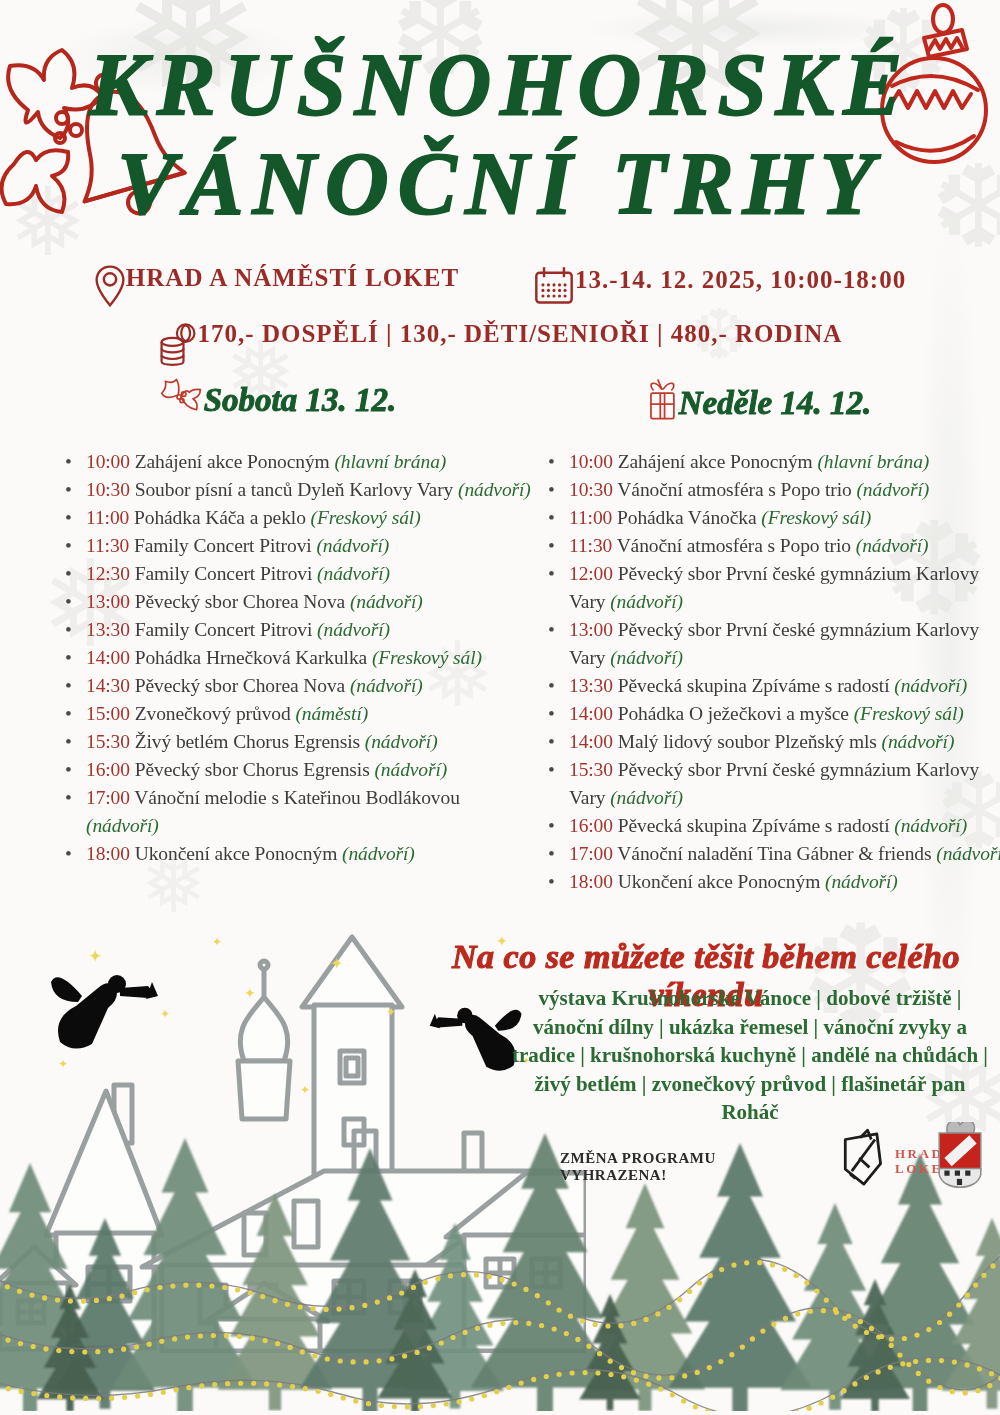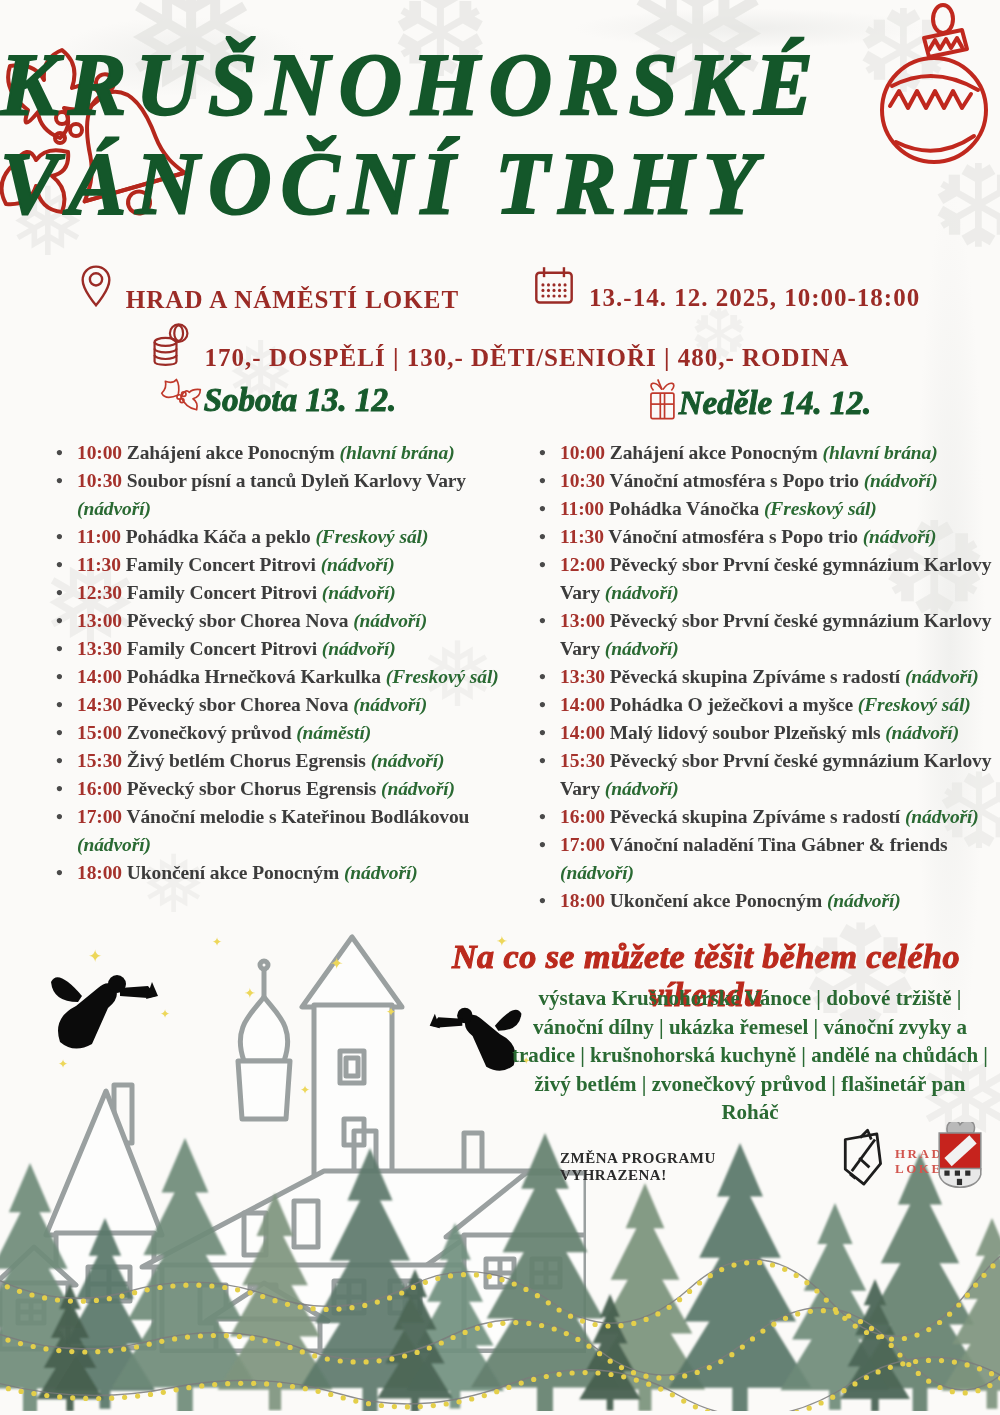--- a/index.html
+++ b/index.html
@@ -14,45 +14,45 @@
     font-family:"Liberation Serif", serif;
   }
   
   .flake{position:absolute;z-index:0;color:#e6e6e3;font-family:"DejaVu Sans",sans-serif;line-height:1;user-select:none;}
   .flake::before{content:"❅";}
   .flake.alt::before{content:"❆";}
   
   .deco{position:absolute;z-index:2;}
   
   .title{
-    position:absolute;left:0;top:36px;width:100%;text-align:left;z-index:5;
+    position:absolute;left:0;top:36px;width:100%;text-align:center;z-index:5;
     color:#14572a;font-family:"Liberation Serif",serif;font-weight:bold;font-style:italic;
     font-size:88px;line-height:1.12;letter-spacing:9px;
     -webkit-text-stroke:2px #14572a;
   }
   
   .info-row{
     position:absolute;left:0;width:100%;z-index:5;display:flex;justify-content:center;align-items:center;
     color:#9b2b26;font-weight:bold;font-size:25px;letter-spacing:1px;
   }
-  .info-row .grp{display:flex;align-items:flex-end;gap:14px;}
+  .info-row .grp{display:flex;align-items:flex-start;}
   .info-row1{top:264px;gap:74px;}
   .info-row2{top:320px;}
   .icon{display:inline-block;flex:0 0 auto;}
   
   .day-head{
     position:absolute;top:376px;z-index:5;display:flex;align-items:center;justify-content:center;gap:0;
     color:#175a2c;font-weight:bold;font-style:italic;font-size:33px;
     -webkit-text-stroke:1px #175a2c;
   }
   .day-head-0{left:38px;width:478px;}
   .day-head-1{left:521px;width:474px;}
   .events{
-    position:absolute;top:430px;z-index:5;margin:9px;padding:0;list-style:none;
-    font-size:19.5px;line-height:28px;font-weight:bold;color:#3c3c3c;letter-spacing:-0.1px;
+    position:absolute;top:430px;z-index:5;margin:18px;padding:0;list-style:none;
+    font-size:19.5px;line-height:28px;font-weight:normal;color:#3c3c3c;letter-spacing:-0.1px;
   }
   .events-0{left:38px;width:478px;}
   .events-1{left:521px;width:474px;}
   .events li{position:relative;padding-left:30px;}
   .events li::before{content:"•";position:absolute;left:9px;color:#4a4a4a;}
   .ev-time{color:#a5322c;}
   .ev-loc{color:#2a6a33;font-style:italic;}
   
   .hl-heading{
     position:absolute;left:420px;top:938px;width:572px;z-index:5;text-align:center;

